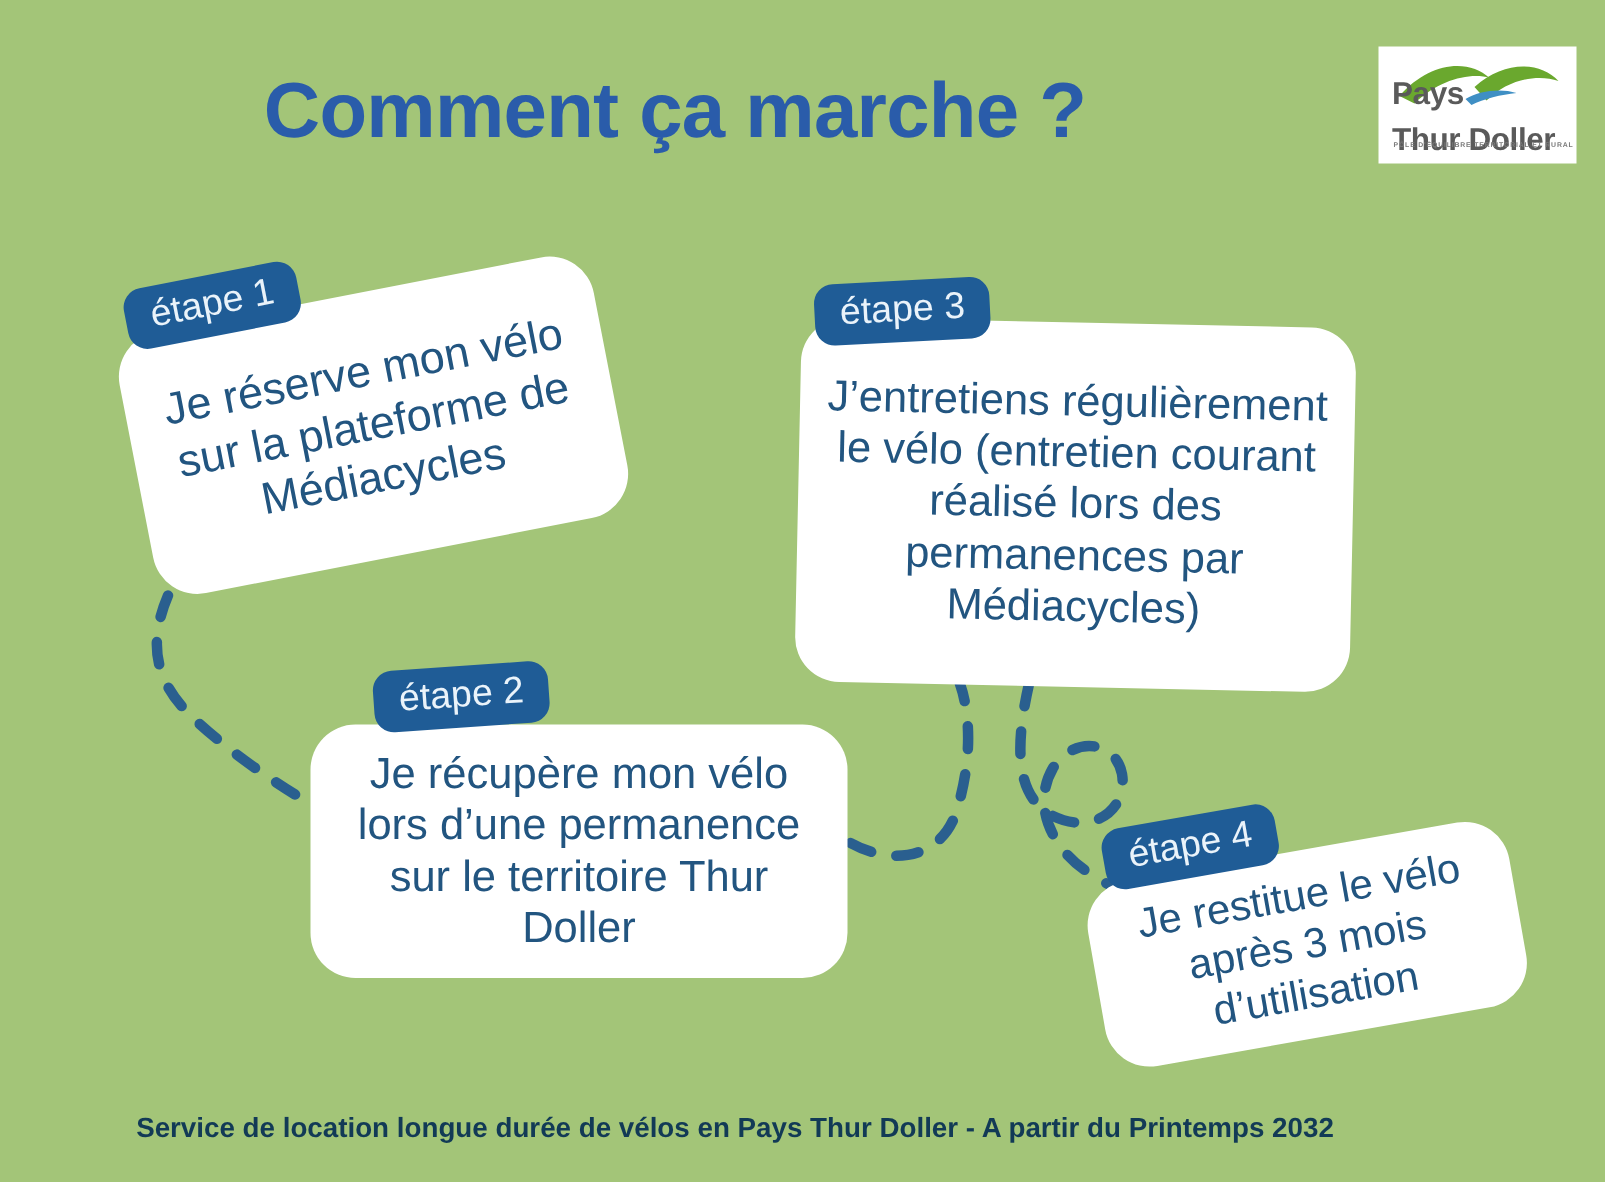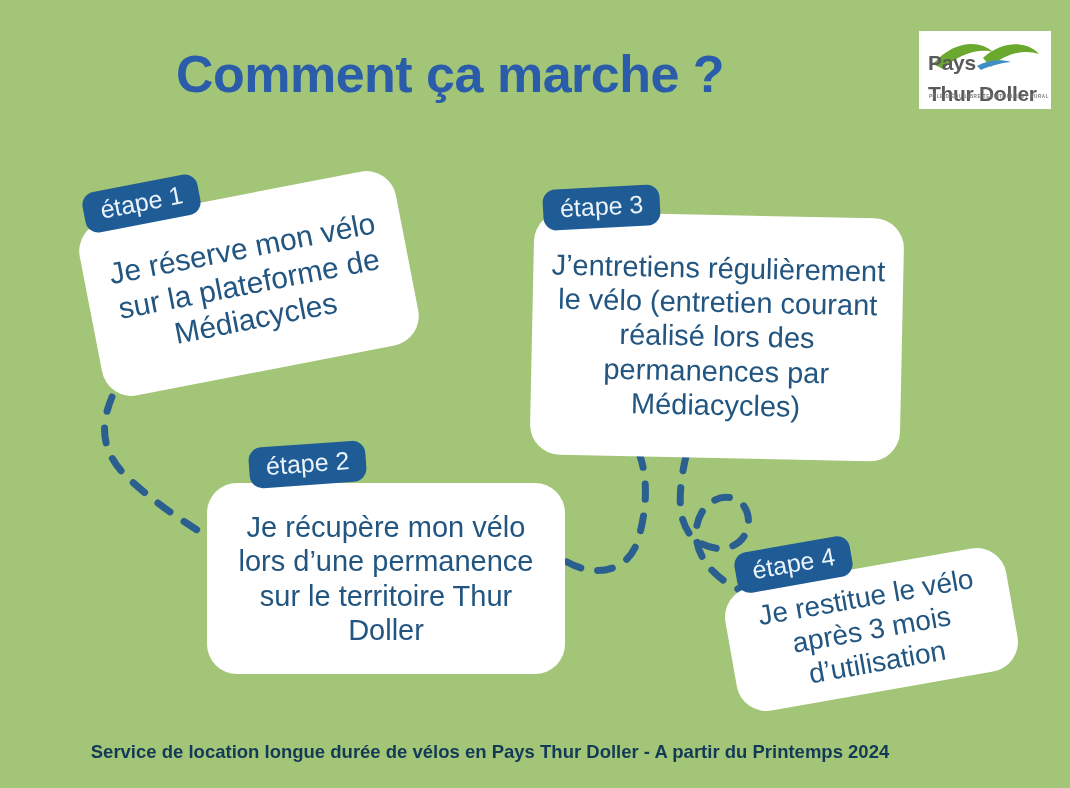--- a/index.html
+++ b/index.html
@@ -142,21 +142,21 @@
     top: -12px;
     transform: rotate(-11deg);
     z-index: 5;
   }
 
   
   #step-2 { left: 207px; top: 483px; }
   #step-2 .card {
     left: 0; top: 0;
     width: 358px;
-    height: 191px;
+    height: 169px;
     font-size: 29px;
   }
   #step-2 .badge {
     left: 42px;
     top: -39px;
     transform: rotate(-4deg);
     z-index: 5;
   }
 
   
@@ -252,15 +252,15 @@
     <div class="badge">étape 3</div>
   </div>
 
   <div class="step" id="step-4">
     <div class="card">
       <div class="card-text">Je restitue le vélo après 3 mois d’utilisation</div>
     </div>
     <div class="badge">étape 4</div>
   </div>
 
-  <div id="footer">Service de location longue durée de vélos en Pays Thur Doller - A partir du Printemps 2024</div>
+  <div id="footer">Service de location longue durée de vélos en Pays Thur Doller - A partir du Printemps 2032</div>
 
 </div>
 
 </body></html>

